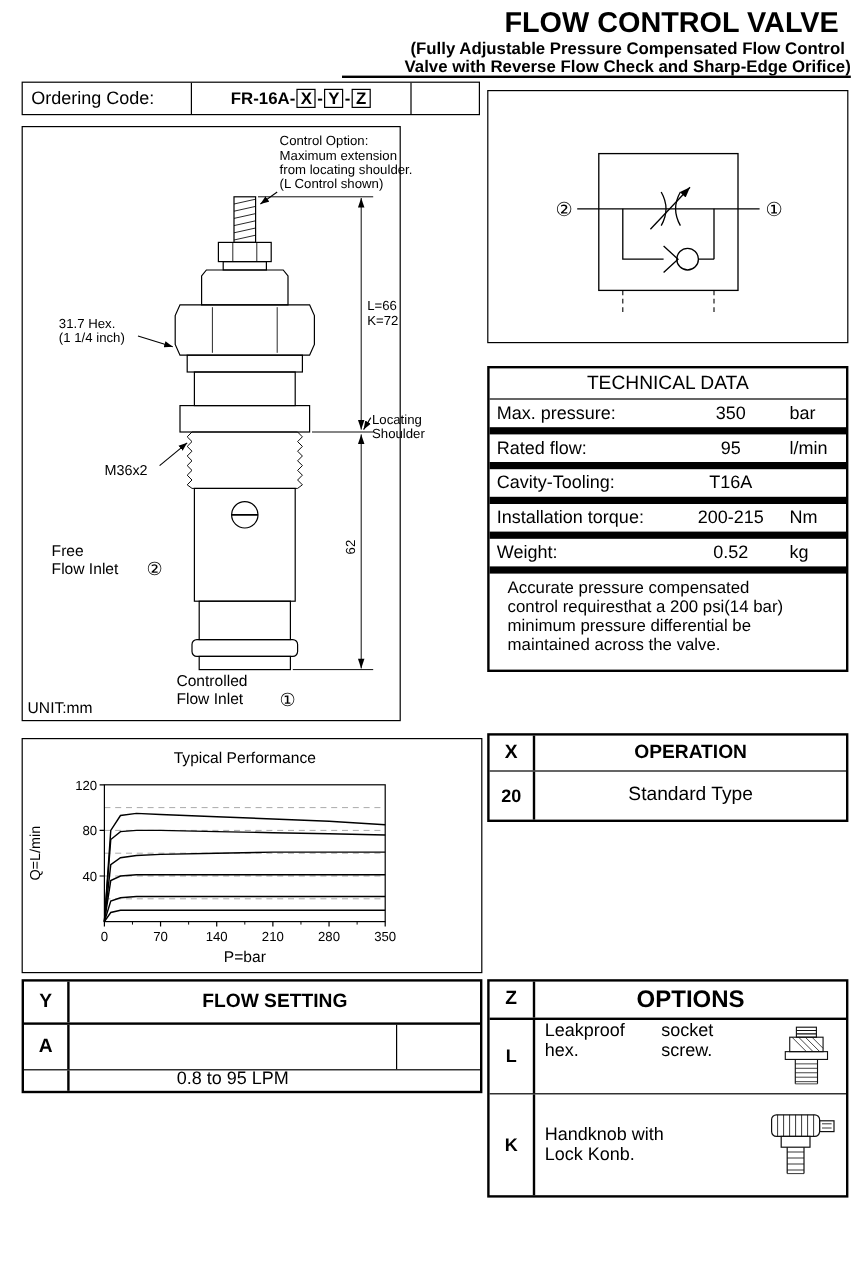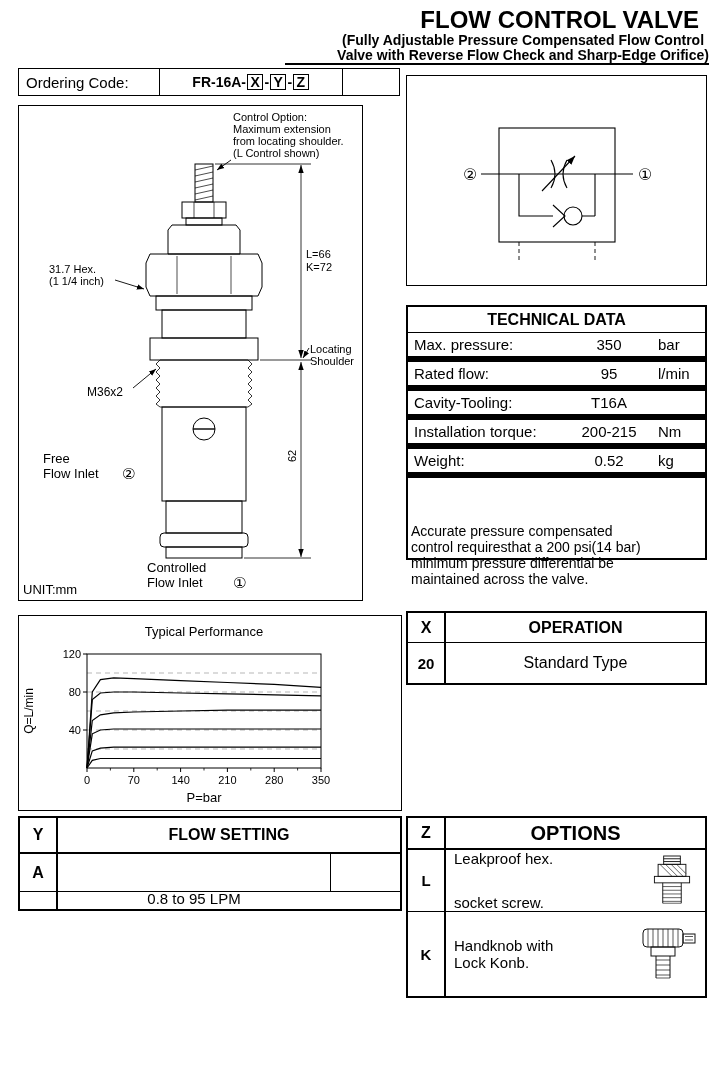--- a/index.html
+++ b/index.html
@@ -36,21 +36,21 @@
     <span>FR-16A-</span>
     <span class="codebox">X</span>
     <span>-</span>
     <span class="codebox">Y</span>
     <span>-</span>
     <span class="codebox">Z</span>
   </div>
   <div style="flex:1;"></div>
 </div>
 
-<div class="abs panel" style="top:105px; left:18px; width:345px; height:496px;">
+<div class="abs panel" style="top:105px; left:18px; width:316px; height:496px;">
   <svg width="381" height="493" viewBox="0 0 381 493">
     <defs>
       <marker id="arrD" markerWidth="9" markerHeight="7" refX="8" refY="3.5" orient="auto">
         <path d="M0,0.5 L8,3.5 L0,6.5 Z" fill="#000"></path>
       </marker>
     </defs>
 
     <g stroke="#000" stroke-width="1" fill="none">
       <rect x="176" y="58" width="18" height="38"></rect>
       <path d="M176,64 L194,60 M176,70 L194,66 M176,76 L194,72 M176,82 L194,78 M176,88 L194,84 M176,94 L194,90" stroke-width="0.7"></path>
@@ -134,21 +134,21 @@
       <path d="M146,129 L158,140 L146,151"></path>
       <circle cx="166" cy="140" r="9"></circle>
       <path d="M112,166 V186 M188,166 V186" stroke-dasharray="4 3" stroke-width="0.9"></path>
     </g>
     <text x="56" y="104" font-size="16">②</text>
     <text x="231" y="104" font-size="16">①</text>
   </svg>
 </div>
 
 <div class="abs tbl" style="top:305px; left:406px; width:301px; height:255px;">
-  <div style="height:26px; line-height:25px; text-align:center; font-weight:bold; font-size:16px; border-bottom:1.5px solid #000;">TECHNICAL DATA</div>
+  <div style="height:26px; line-height:25px; text-align:center; font-weight:normal; font-size:16px; border-bottom:1.5px solid #000;">TECHNICAL DATA</div>
 
   <div class="td-row">
     <span class="td-label">Max. pressure:</span>
     <span class="td-value">350</span>
     <span class="td-unit">bar</span>
   </div>
   <div class="td-row">
     <span class="td-label">Rated flow:</span>
     <span class="td-value">95</span>
     <span class="td-unit">l/min</span>
@@ -162,21 +162,21 @@
     <span class="td-label">Installation torque:</span>
     <span class="td-value">200-215</span>
     <span class="td-unit">Nm</span>
   </div>
   <div class="td-row">
     <span class="td-label">Weight:</span>
     <span class="td-value">0.52</span>
     <span class="td-unit">kg</span>
   </div>
 
-  <div style="font-size:14px; line-height:16px; padding:3px 3px;margin-top:42px;">
+  <div style="font-size:14px; line-height:16px; padding:3px 15px;">
     <div>Accurate pressure compensated</div>
     <div>control requiresthat a 200 psi(14 bar)</div>
     <div>minimum pressure differential be</div>
     <div>maintained across the valve.</div>
   </div>
 </div>
 
 <div class="abs tbl" style="top:611px; left:406px; width:301px; height:74px;">
   <div style="display:flex; height:30px; border-bottom:1.5px solid #000;">
     <div class="code-cell">X</div>
@@ -248,21 +248,21 @@
 </div>
 
 <div class="abs tbl" style="top:816px; left:406px; width:301px; height:182px; display:flex; flex-direction:column;">
   <div style="display:flex; height:32px; border-bottom:2px solid #000;">
     <div class="code-cell">Z</div>
     <div style="flex:1; display:flex; align-items:center; justify-content:center; font-weight:bold; font-size:20px;">OPTIONS</div>
   </div>
 
   <div style="display:flex; height:62px; border-bottom:1.5px solid #000; align-items:stretch;">
     <div class="code-cell" style="font-size:15px;">L</div>
-    <div style="display:flex; flex-direction:column; justify-content:space-between; padding-left:8px; font-size:15px; line-height:17px;">
+    <div style="display:flex; flex-direction:row; justify-content:space-between; padding-left:8px; font-size:15px; line-height:17px;">
       <div>Leakproof hex.</div>
       <div>socket screw.</div>
     </div>
     <div style="margin-left:auto; display:flex; align-items:center; padding:2px 8px;">
       <svg width="50" height="56" viewBox="0 0 54 56">
         <g stroke="#111" stroke-width="1" fill="none">
           <rect x="18" y="1" width="18" height="9"></rect>
           <path d="M18,4 H36 M18,7 H36"></path>
           <rect x="12" y="10" width="30" height="13"></rect>
           <path d="M14,10 L27,23 M20,10 L33,23 M26,10 L39,23 M32,10 L42,20" stroke-width="0.7"></path>

